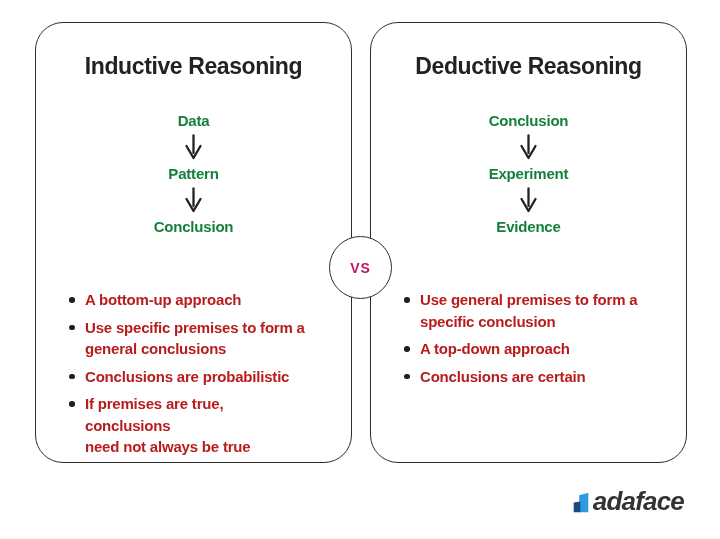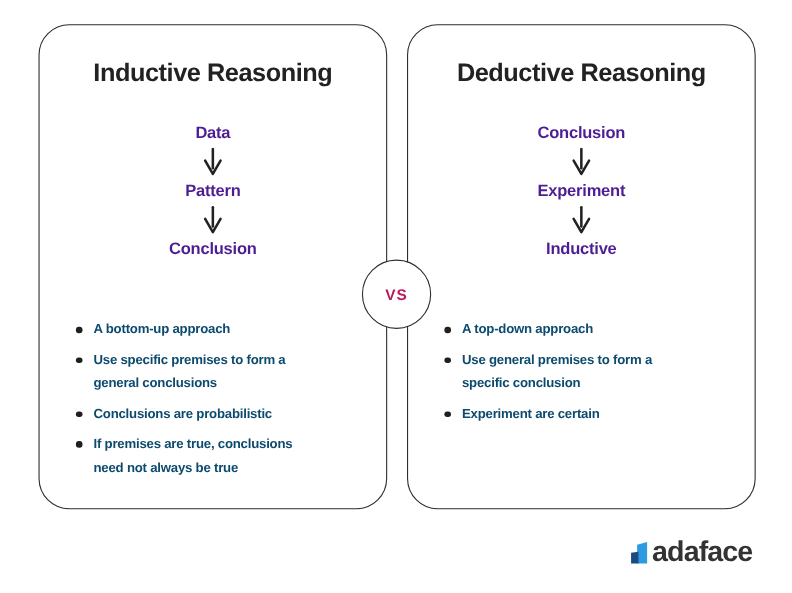--- a/index.html
+++ b/index.html
@@ -41,40 +41,40 @@
     display: flex;
     flex-direction: column;
     align-items: center;
     gap: 4px;
   }
   .flow-label {
     font-size: 15px;
     font-weight: 700;
     line-height: 19px;
     letter-spacing: -0.2px;
-    color: #4c1d95;
+    color: #15803d;
   }
   .arrow-down { width: 21px; height: 26px; display: block; }
 
   ul.bullets {
     list-style: none;
     margin: 53px 0 0 30px;
     padding: 0;
     width: 246px;
   }
   ul.bullets li {
     position: relative;
     padding-left: 19px;
-    font-size: 12px;
+    font-size: 15px;
     font-weight: 700;
     letter-spacing: -0.2px;
     line-height: 21.5px;
     margin-bottom: 6px;
     white-space: pre-line;
-    color: #0c4a6e;
+    color: #b91c1c;
   }
   ul.bullets li::before {
     content: "";
     position: absolute;
     left: 3px;
     top: 8px;
     width: 5.5px;
     height: 5.5px;
     border-radius: 50%;
     background: #1f1f1f;
@@ -109,20 +109,21 @@
     gap: 4px;
     z-index: 1;
   }
   .logo-icon { width: 16px; height: 21px; display: block; margin-top: 3px; }
   .logo-text {
     font-size: 26px;
     font-weight: 700;
     letter-spacing: -0.8px;
     color: #333333;
     line-height: 26px;
+    font-style: italic;
   }
 </style>
 </head>
 <body>
 
 <div class="card left">
   <div class="card-title">Inductive Reasoning</div>
 
   <div class="flow">
     <div class="flow-label">Data</div>
@@ -165,28 +166,28 @@
         <polyline points="3.5,12 10.5,24 17.5,12"></polyline>
       </svg>
     </span>
     <div class="flow-label">Experiment</div>
     <span>
       <svg class="arrow-down" viewBox="0 0 21 26" fill="none" stroke="#222222" stroke-width="2.3" stroke-linecap="round" stroke-linejoin="round">
         <line x1="10.5" y1="1.5" x2="10.5" y2="19"></line>
         <polyline points="3.5,12 10.5,24 17.5,12"></polyline>
       </svg>
     </span>
-    <div class="flow-label">Inductive</div>
+    <div class="flow-label">Evidence</div>
   </div>
 
   <ul class="bullets">
-    <li>A top-down approach</li>
     <li>Use general premises to form a
 specific conclusion</li>
-    <li>Experiment are certain</li>
+    <li>A top-down approach</li>
+    <li>Conclusions are certain</li>
   </ul>
 </div>
 
 <div class="logo">
   <span>
     <svg class="logo-icon" viewBox="0 0 16 21">
       <path d="M6.2 3.2 L15.3 0.8 L15.3 20.2 L6.2 20.2 Z" fill="#2e9ae0"></path>
       <path d="M0.7 10.5 L7.4 9.6 L7.4 20.2 L0.7 20.2 Z" fill="#1b4b7e"></path>
     </svg>
   </span>

